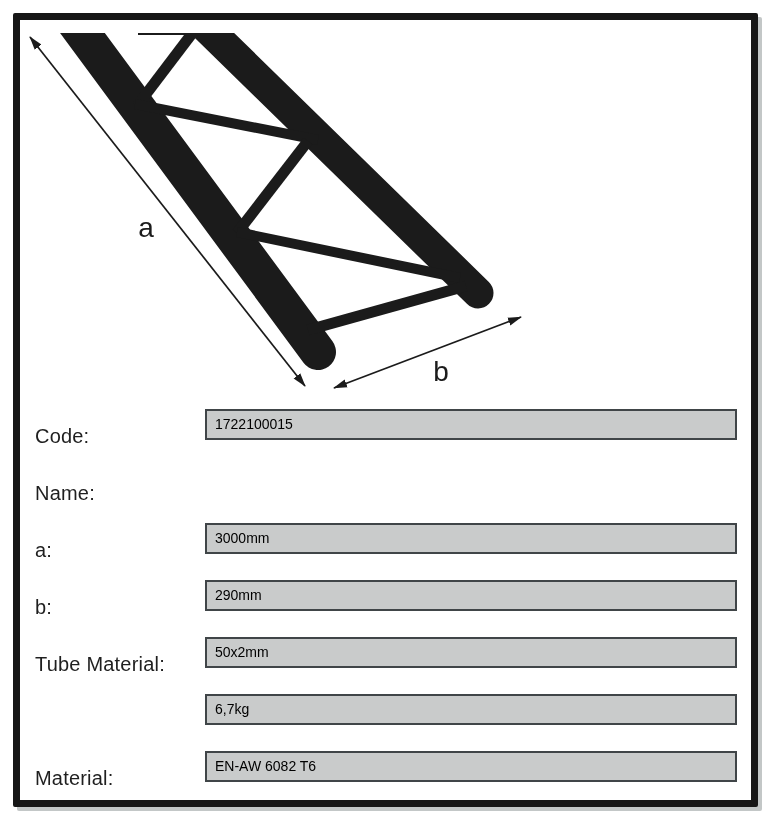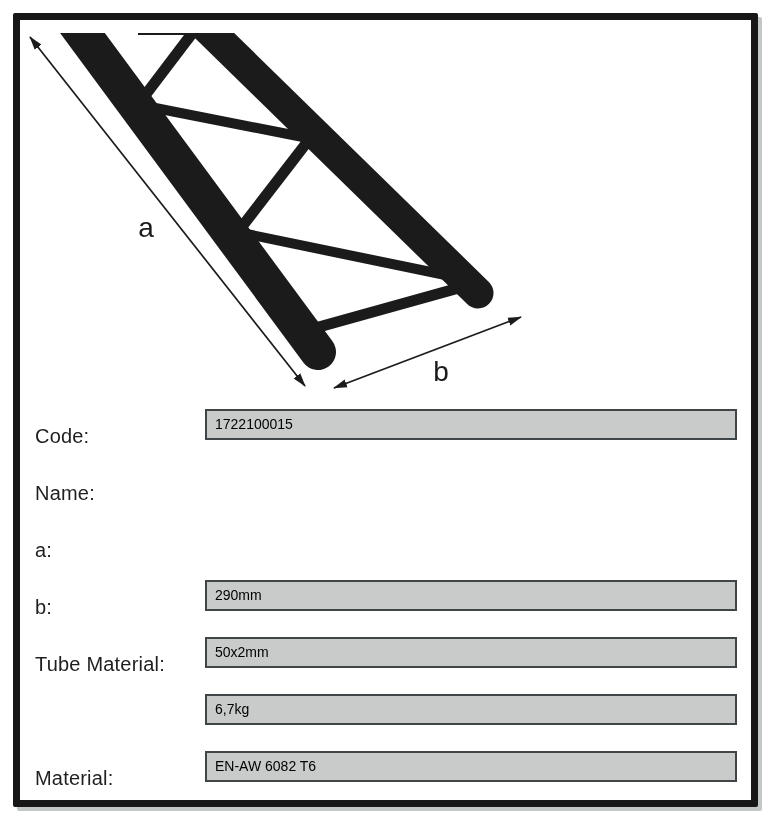--- a/index.html
+++ b/index.html
@@ -82,20 +82,21 @@
     <div class="form-label">Code:</div>
     <div class="form-box">1722100015</div>
   </div>
 
   <div class="form-row">
     <div class="form-label">Name:</div>
   </div>
 
   <div class="form-row">
     <div class="form-label">a:</div>
+    <div class="form-box">3000mm</div>
   </div>
 
   <div class="form-row">
     <div class="form-label">b:</div>
     <div class="form-box">290mm</div>
   </div>
 
   <div class="form-row">
     <div class="form-label">Tube Material:</div>
     <div class="form-box">50x2mm</div>

